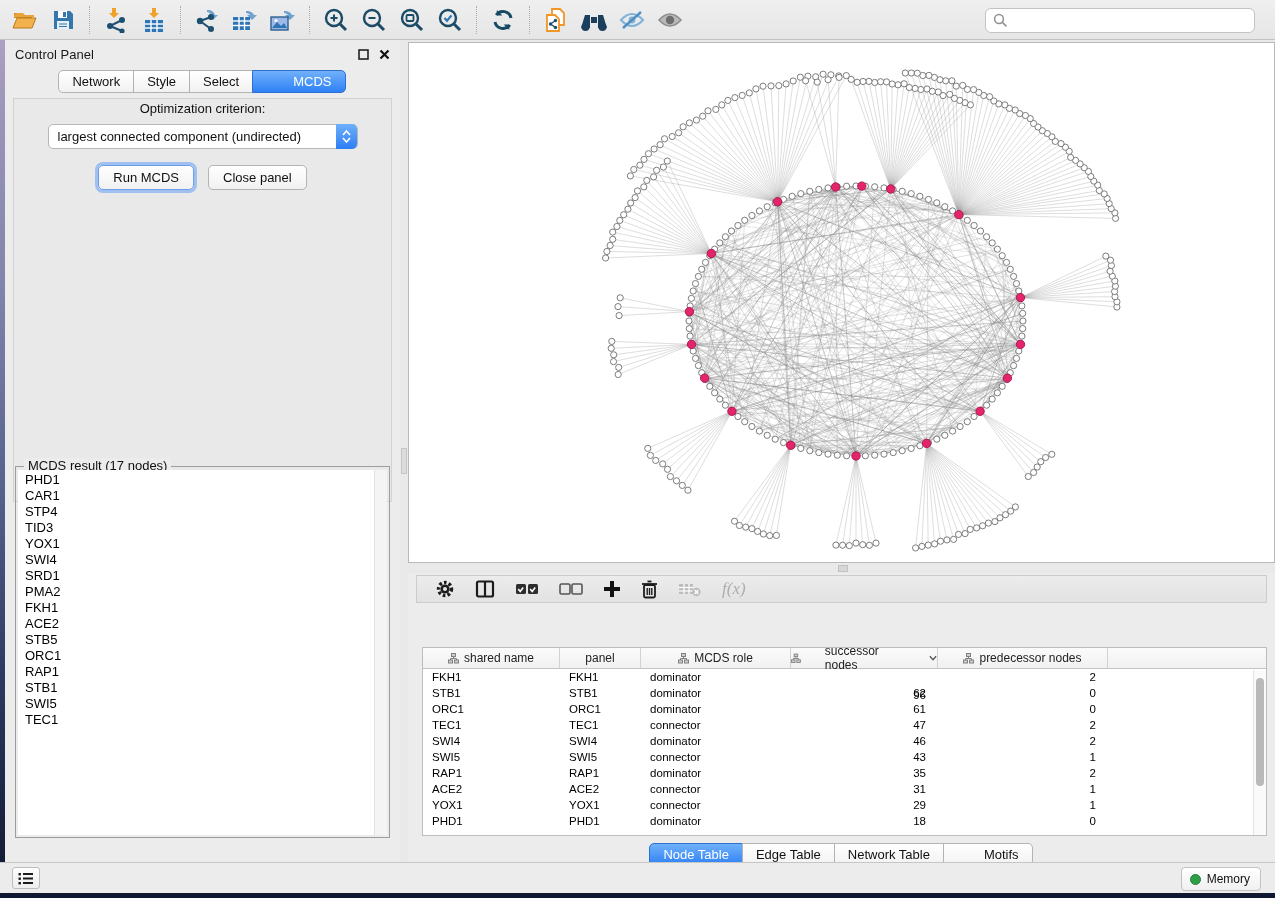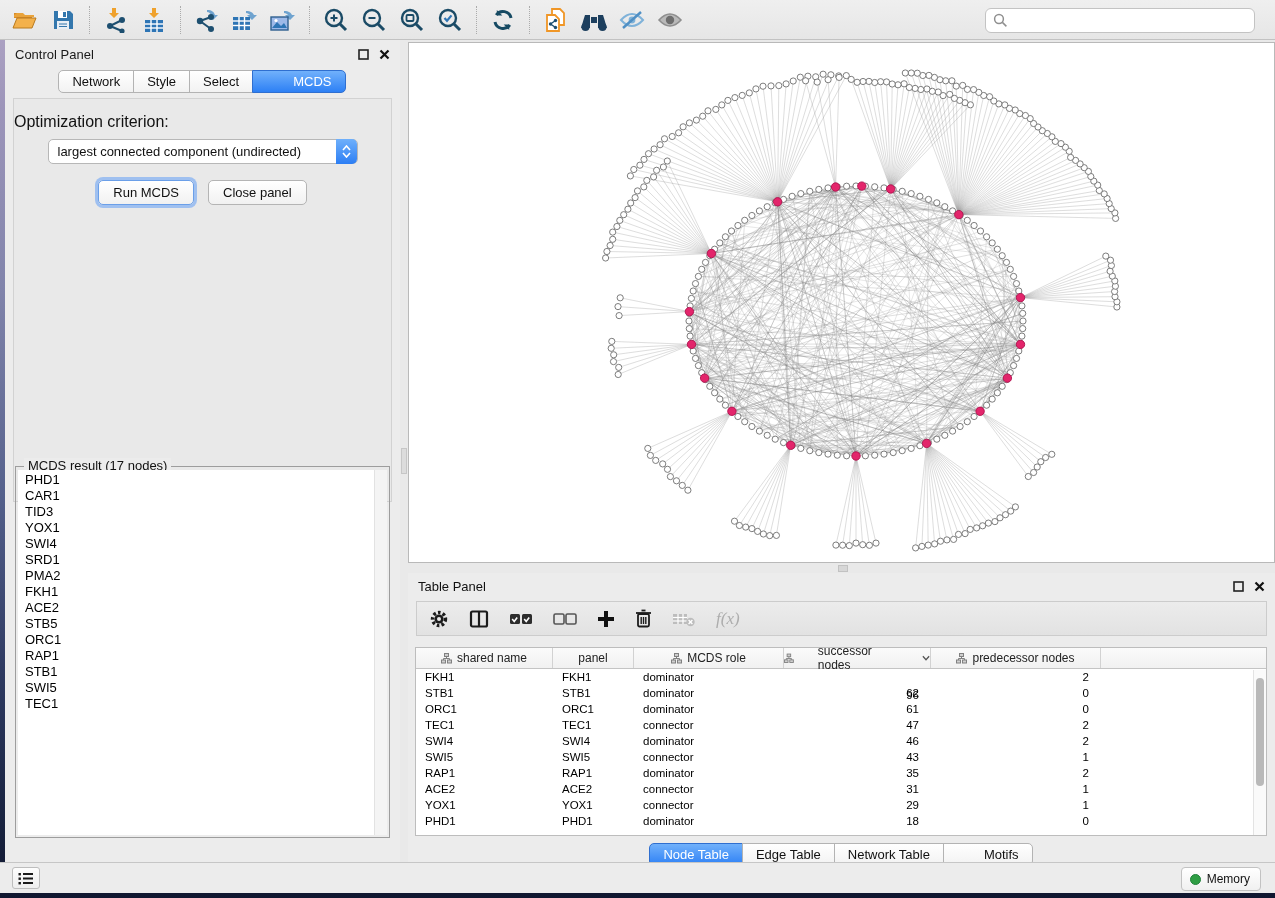--- a/index.html
+++ b/index.html
@@ -26,21 +26,21 @@
   .cp-title { flex:1; font-size:13px; color:#1a1a1a; }
   .win-icons { display:flex; gap:10px; align-items:center; }
   .tabs { display:flex; justify-content:center; margin-top:2px; }
   .tab { padding:3px 13px; font-size:13px; background:linear-gradient(#ffffff,#f2f2f2);
     border:1px solid #b3b3b3; margin-left:-1px; color:#111; cursor:default; }
   .tab:first-child { border-radius:5px 0 0 5px; }
   .tab:last-child { border-radius:0 5px 5px 0;padding-left:40px; }
   .tab.active { background:linear-gradient(#71b1fb,#2d80f5); border-color:#2f6fd0; color:#fff; }
   .cp-box { position:absolute; left:8px; top:58px; width:379px; height:404px;
     background:#e9e9e9; border:1px solid #d2d2d2; }
-  .opt-label { text-align:left; margin-top:14px; font-size:16px; }
+  .opt-label { text-align:center; margin-top:2px; font-size:13px; }
   .opt-select { position:relative; margin:8px auto 0; width:310px; height:25px; background:#fff;
     border:1px solid #b7b7b7; border-radius:5px; display:flex; align-items:center; padding-left:9px; font-size:13px; }
   .opt-stepper { position:absolute; right:0; top:-1px; width:21px; height:25px; border-radius:0 5px 5px 0;
     background:linear-gradient(#6fb0fb,#2c7ef4); display:flex; flex-direction:column; align-items:center; justify-content:center; gap:1px;}
   .opt-stepper svg { display:block; }
   .cp-buttons { display:flex; justify-content:center; gap:14px; margin-top:16px; }
   .btn { height:25px; padding:0 14px; background:linear-gradient(#ffffff,#f1f1f1); border:1px solid #b4b4b4;
     border-radius:5px; font-size:13px; display:flex; align-items:center; }
   .btn.focused { box-shadow:0 0 0 3px rgba(110,165,245,.6); border-color:#6b9fe8; }
   .groupbox { position:absolute; left:10px; top:426px; width:375px; height:372px; border:1px solid #9d9d9d; }
@@ -61,24 +61,24 @@
     border-top:7px solid #3f7fd6; border-right:7px solid transparent; }
   .lights { display:flex; gap:9px; margin-left:11px; }
   .light { width:13px; height:13px; border-radius:50%; }
   .net-title { position:absolute; left:0; right:0; text-align:center; font-size:13px; color:#111; }
   .net-canvas { position:absolute; left:0; top:24px; right:0; bottom:0; background:#fff; overflow:hidden; }
   .hsplit-grip { position:absolute; left:430px; top:525px; width:10px; height:7px; background:#d7d7d7; border:1px solid #c2c2c2; }
   
   .table-panel { position:absolute; left:0; top:533px; width:867px; height:289px; background:#ececec; }
   .tp-header { height:26px; display:flex; align-items:center; padding:0 10px; }
   .tp-title { flex:1; font-size:13px; }
-  .tp-toolbar { margin:2px 8px 0 8px; height:35px; background:linear-gradient(#ececec,#e2e2e2);
-    border:1px solid #cccccc; display:flex; align-items:center; gap:20px; padding-left:12px; }
+  .tp-toolbar { margin:2px 8px 0 8px; height:28px; background:linear-gradient(#ececec,#e2e2e2);
+    border:1px solid #cccccc; display:flex; align-items:center; gap:20px; padding-left:18px; }
   .fx { font-family:"Liberation Serif", serif; font-style:italic; font-size:17px; color:#adadad; }
-  .tp-table { position:absolute; left:7px; top:74px; right:8px; height:189px; background:#fff; border:1px solid #bdbdbd; overflow:hidden; }
+  .tp-table { position:absolute; left:14px; top:74px; right:8px; height:189px; background:#fff; border:1px solid #bdbdbd; overflow:hidden; }
   .thead { display:flex; height:21px; background:linear-gradient(#fbfbfb,#f1f1f1); border-bottom:1px solid #c4c4c4; }
   .th { display:flex; align-items:center; justify-content:center; gap:5px; font-size:12px; color:#222;
     border-right:1px solid #d2d2d2; height:100%; }
   .tbody .tr { display:flex; height:16px; align-items:center; }
   .td { font-size:11.5px; color:#000; padding-left:9px; white-space:nowrap; overflow:hidden; }
   .td.num { text-align:right; padding-right:12px; padding-left:0; }
   .tscroll { position:absolute; top:22px; right:0; width:13px; bottom:0; background:#fafafa; border-left:1px solid #e3e3e3; }
   .tscroll .thumb { position:absolute; left:2px; top:8px; width:8px; height:108px; background:#b9b9b9; border-radius:5px; }
   .tp-tabs { position:absolute; left:0; right:0; top:268px; display:flex; }
   
@@ -285,20 +285,21 @@
       <div class="cp-buttons">
         <div class="btn focused">Run MCDS</div>
         <div class="btn">Close panel</div>
       </div>
     </div>
     <div class="groupbox">
       <span class="groupbox-title">MCDS result (17 nodes)</span>
       <div class="mcds-list" id="mcds-list">
           <div class="item">PHD1</div>
           <div class="item">CAR1</div>
+          <div class="item">STP4</div>
           <div class="item">TID3</div>
           <div class="item">YOX1</div>
           <div class="item">SWI4</div>
           <div class="item">SRD1</div>
           <div class="item">PMA2</div>
           <div class="item">FKH1</div>
           <div class="item">ACE2</div>
           <div class="item">STB5</div>
           <div class="item">ORC1</div>
           <div class="item">RAP1</div>
@@ -1284,31 +1285,20 @@
               <circle cx="571.1" cy="344.3" r="4.2" fill="#e3256b" stroke="#b0104d" stroke-width="0.9"></circle>
               <circle cx="598.4" cy="311.1" r="4.2" fill="#e3256b" stroke="#b0104d" stroke-width="0.9"></circle>
               <circle cx="611.5" cy="277.4" r="4.2" fill="#e3256b" stroke="#b0104d" stroke-width="0.9"></circle>
             </g>
           </svg>
         </div>
     </div>
     <div class="hsplit-grip"></div>
 
     <div class="table-panel">
-      <div class="tp-header">
-        <span class="tp-title">Table Panel</span>
-        <span class="win-icons">
-          <svg width="11" height="11" viewBox="0 0 11 11">
-              <rect x="1" y="1" width="9" height="9" fill="none" stroke="#222" stroke-width="1.6"></rect>
-            </svg>
-          <svg width="11" height="11" viewBox="0 0 11 11">
-              <path d="M1.5 1.5l8 8M9.5 1.5l-8 8" stroke="#111" stroke-width="2.2"></path>
-            </svg>
-        </span>
-      </div>
       <div class="tp-toolbar">
         <svg width="20" height="20" viewBox="0 0 20 20">
           <circle cx="10" cy="10" r="6.5" fill="none" stroke="#1c1c1c" stroke-width="3.4" stroke-dasharray="2.6 2.2"></circle>
           <circle cx="10" cy="10" r="4.6" fill="#1c1c1c"></circle>
             <circle cx="10" cy="10" r="2" fill="#e8e8e8"></circle>
         </svg>
         <svg width="20" height="18" viewBox="0 0 20 18">
           <rect x="2" y="1.5" width="16" height="15" rx="1.5" fill="none" stroke="#1c1c1c" stroke-width="2.2"></rect>
           <line x1="10" y1="1.5" x2="10" y2="16.5" stroke="#1c1c1c" stroke-width="2.2"></line>
         </svg>

